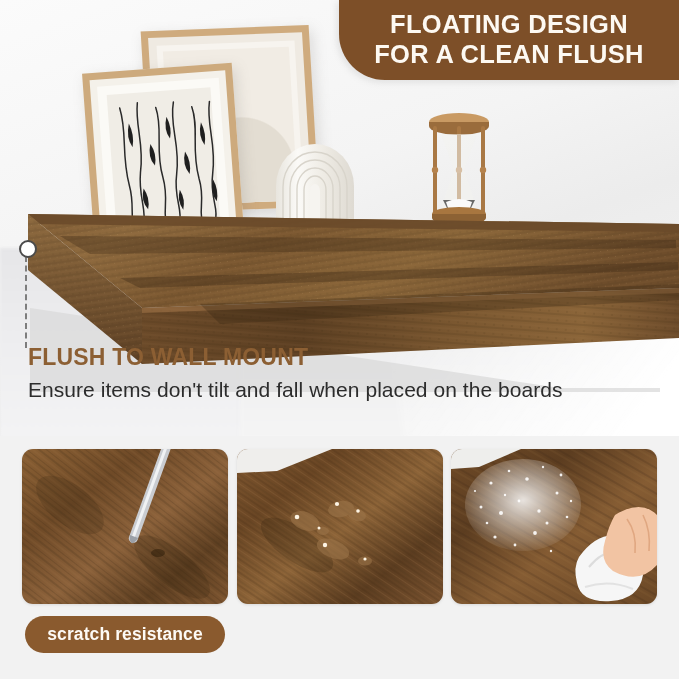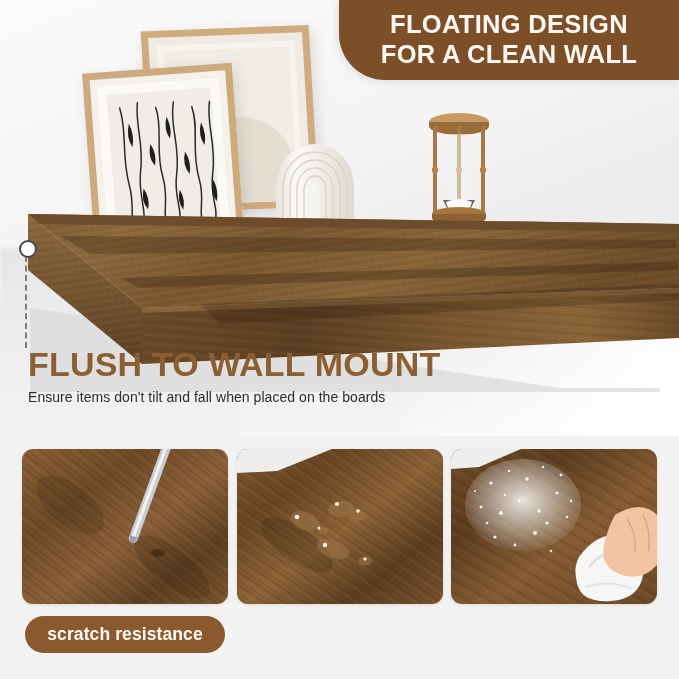--- a/index.html
+++ b/index.html
@@ -174,30 +174,30 @@
     z-index: 7;
   }
 
   
   .text-block {
     position: absolute;
     left: 28px; top: 345px;
     z-index: 9;
   }
   .headline {
-    font-size: 34px;
+    font-size: 23px;
     font-weight: bold;
     color: #8c5f33;
     letter-spacing: 0.2px;
     line-height: 1.12;
     margin: 0 0 6px 0;
     white-space: nowrap;
   }
   .subline {
-    font-size: 14px;
+    font-size: 21px;
     color: #2c2c2c;
     letter-spacing: 0.05px;
     line-height: 1.2;
     margin: 0;
     white-space: nowrap;
   }
 
   
   .features {
     position: absolute;
@@ -409,21 +409,21 @@
         </g>
       </svg>
     </div>
 
     <div class="marker-dot"></div>
     <div class="marker-line"></div>
   </div>
 
   <div class="banner">
     <div class="banner-line">FLOATING DESIGN</div>
-    <div class="banner-line">FOR A CLEAN WALL</div>
+    <div class="banner-line">FOR A CLEAN FLUSH</div>
   </div>
 
   <div class="text-block">
     <p class="headline">FLUSH TO WALL MOUNT</p>
     <p class="subline">Ensure items don't tilt and fall when placed on the boards</p>
   </div>
 
   <div class="features">
 
     <div class="feature">

